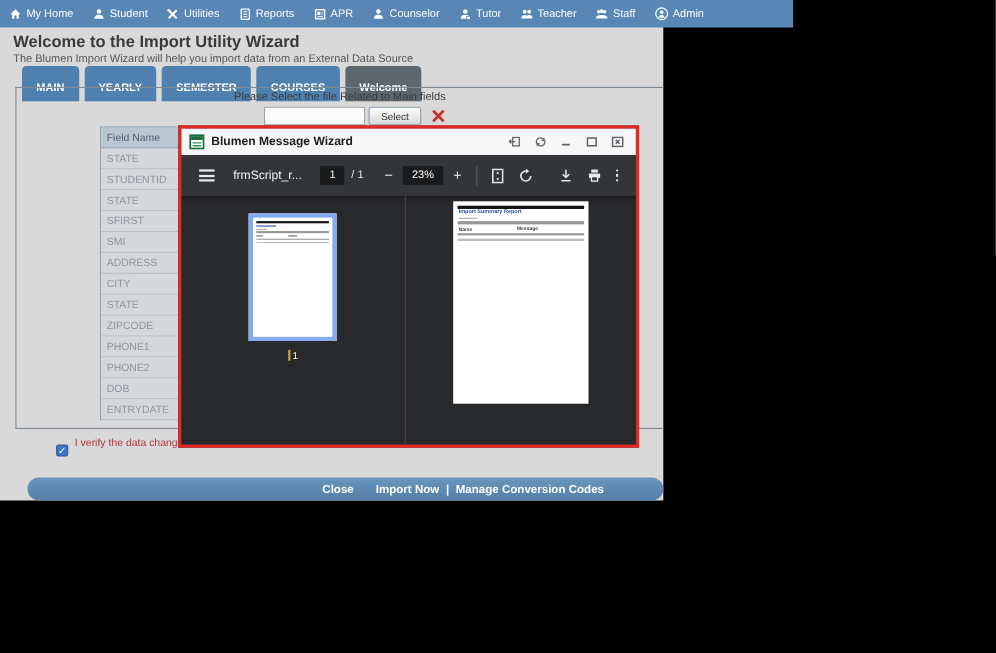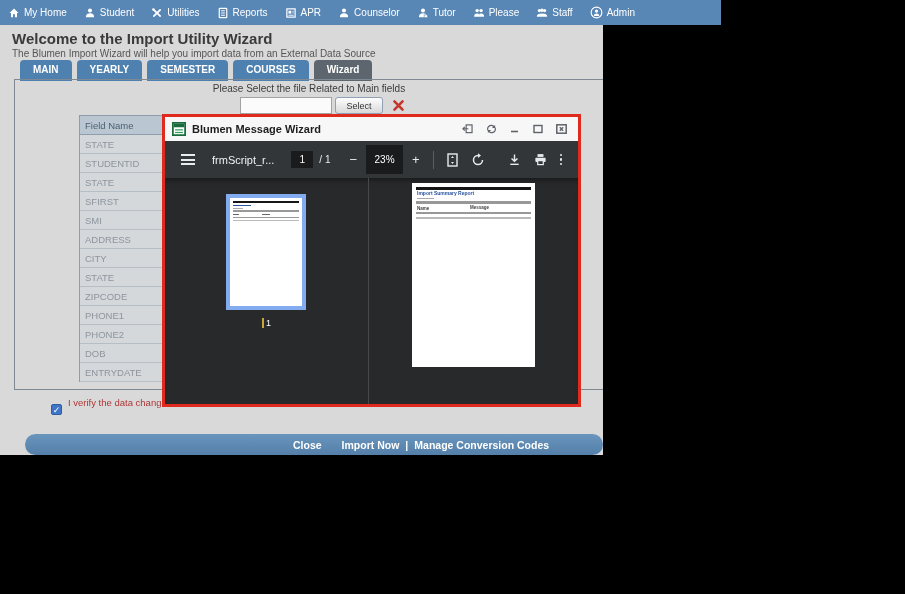--- a/index.html
+++ b/index.html
@@ -14,36 +14,36 @@
               white-space:nowrap; cursor:default; }
   .nav-item svg { display:block; }
 
   
   .page-title { position:absolute; left:12px; top:30px; font-size:15px; font-weight:bold; color:#3a3a3a; }
   .page-subtitle { position:absolute; left:12px; top:48px; font-size:10px; color:#555; }
 
   
   .tabs { position:absolute; left:20px; top:60px; display:flex; gap:5px; }
   .tab { background:#4e81b0; color:#fff; font-size:10px; font-weight:bold;
-         padding:4px 13px 6px; border-radius:4px 4px 0 0; }
+         padding:15px 13px 6px; border-radius:4px 4px 0 0; }
   .tab.active { background:#5d666e; }
 
   
   .panel { position:absolute; left:14px; top:79px; width:589px; height:311px;
            border:1px solid #7e8993; border-right:none; }
   .file-prompt { position:absolute; left:0; top:3px; width:100%; text-align:center;
                  font-size:10px; color:#3b3b3b; }
   .file-row { position:absolute; left:225px; top:17px; display:flex; align-items:center; }
   .file-input { width:92px; height:17px; border:1px solid #a2a2a2; background:#fbfbfb; font-size:10px; padding:0 3px; }
   .select-btn { margin-left:3px; width:48px; height:17px; font-size:9px; color:#333;
                 border:1px solid #8fa1b5; border-radius:3px;
                 background:linear-gradient(#fdfdfd,#d9d9d9); }
   .clear-x { margin-left:9px; display:block; }
 
-  .field-table { position:absolute; left:64px; top:35px; width:87px;
+  .field-table { position:absolute; left:76px; top:35px; width:87px;
                  border:1px solid #8d9dab; border-bottom:none; }
   .fhead { height:19px; line-height:19px; background:#bac7d3; color:#4d6172; font-size:9.5px;
            padding-left:5px; border-bottom:1px solid #8d9dab; }
   .frow  { height:19px; line-height:19px; background:#d5d8db; color:#8d959d; font-size:9.5px;
            padding-left:5px; border-bottom:1px solid #b6bec6; }
 
   
   .verify-box { position:absolute; left:51px; top:404px; width:11px; height:11px; background:#3f76c8;
                 border:1px solid #2f5da0; border-radius:2px; color:#fff; font-size:9px;
                 line-height:10px; text-align:center; }
@@ -67,21 +67,21 @@
   .win-controls svg { display:block; }
 
   .pdf-toolbar { height:37px; background:#323639; display:flex; align-items:center;
                  padding:0 16px; color:#e8eaed; }
   .burger div { width:14px; height:2px; background:#e8eaed; margin:2.5px 0; }
   .fname { margin-left:17px; font-size:11px; color:#f1f1f1; white-space:nowrap; }
   .pagebox { margin-left:17px; width:22px; height:17px; background:#191b1c; border:none;
              color:#fff; font-size:10px; text-align:center; font-family:"Liberation Sans",sans-serif; }
   .pagetotal { margin-left:6px; font-size:10px; }
   .zbtn { margin-left:19px; font-size:13px; color:#e8eaed; background:none; border:none; line-height:1; }
-  .zoombox { margin-left:9px; width:37px; height:29px; background:#191b1c; color:#fff;
+  .zoombox { margin-left:9px; width:37px; height:17px; background:#191b1c; color:#fff;
              font-size:10px; display:flex; align-items:center; justify-content:center; }
   .zplus { margin-left:9px; }
   .tb-div { margin-left:13px; width:1px; height:18px; background:#5a5e61; }
   .tb-icon { margin-left:13px; display:block; }
   .tb-right { margin-left:auto; display:flex; align-items:center; }
   .dots span { display:block; width:2.5px; height:2.5px; border-radius:50%; background:#e8eaed; margin:2px 0; }
 
   .pdf-content { height:226px; display:flex; background:#28292b;
                  box-shadow:inset 0 5px 6px -4px rgba(0,0,0,.55); }
   .thumb-panel { width:203px; position:relative; }
@@ -170,21 +170,21 @@
           <rect x="9.5" y="10.5" width="4.5" height="3.5" fill="#fff" stroke="#5886b5" stroke-width="0.8"></rect>
         </svg>
       <span>Tutor</span>
     </div>
     <div class="nav-item">
       <svg width="12" height="12" viewBox="0 0 16 16" fill="#fff">
           <circle cx="5.5" cy="4.8" r="2.3"></circle>
           <circle cx="10.8" cy="4.8" r="2.3"></circle>
           <path d="M1.5 13 Q1.5 8.8 5.5 8.8 Q8.1 8.8 8.1 10.4 Q8.1 8.8 10.8 8.8 Q14.8 8.8 14.8 13 Z"></path>
         </svg>
-      <span>Please</span>
+      <span>Teacher</span>
     </div>
     <div class="nav-item">
       <svg width="12" height="12" viewBox="0 0 16 16" fill="#fff">
           <circle cx="4.5" cy="4.8" r="2.1"></circle>
           <circle cx="8" cy="4.2" r="2.3"></circle>
           <circle cx="11.5" cy="4.8" r="2.1"></circle>
           <path d="M1 13 Q1 8.8 8 8.8 Q15 8.8 15 13 Z"></path>
         </svg>
       <span>Staff</span>
     </div>
@@ -199,21 +199,21 @@
   </div>
 
   <div class="page-title">Welcome to the Import Utility Wizard</div>
   <div class="page-subtitle">The Blumen Import Wizard will help you import data from an External Data Source</div>
 
   <div class="tabs">
     <div class="tab">MAIN</div>
     <div class="tab">YEARLY</div>
     <div class="tab">SEMESTER</div>
     <div class="tab">COURSES</div>
-    <div class="tab active">Wizard</div>
+    <div class="tab active">Welcome</div>
   </div>
 
   <div class="panel">
     <div class="file-prompt">Please Select the file Related to Main fields</div>
     <div class="file-row">
       <input class="file-input" type="text" value="" style="">
       <button class="select-btn">Select</button>
       <svg class="clear-x" width="13" height="13" viewBox="0 0 16 16">
           <path d="M3 3 L13 13 M13 3 L3 13" stroke="#c5352b" stroke-width="3.2" stroke-linecap="round"></path>
         </svg>

